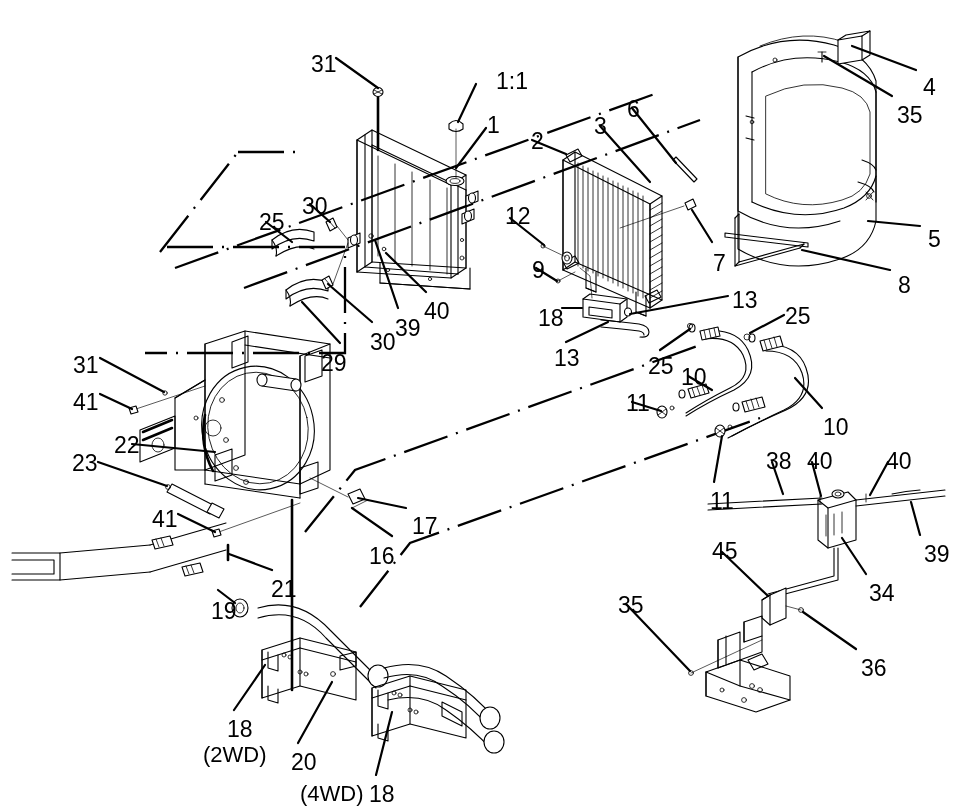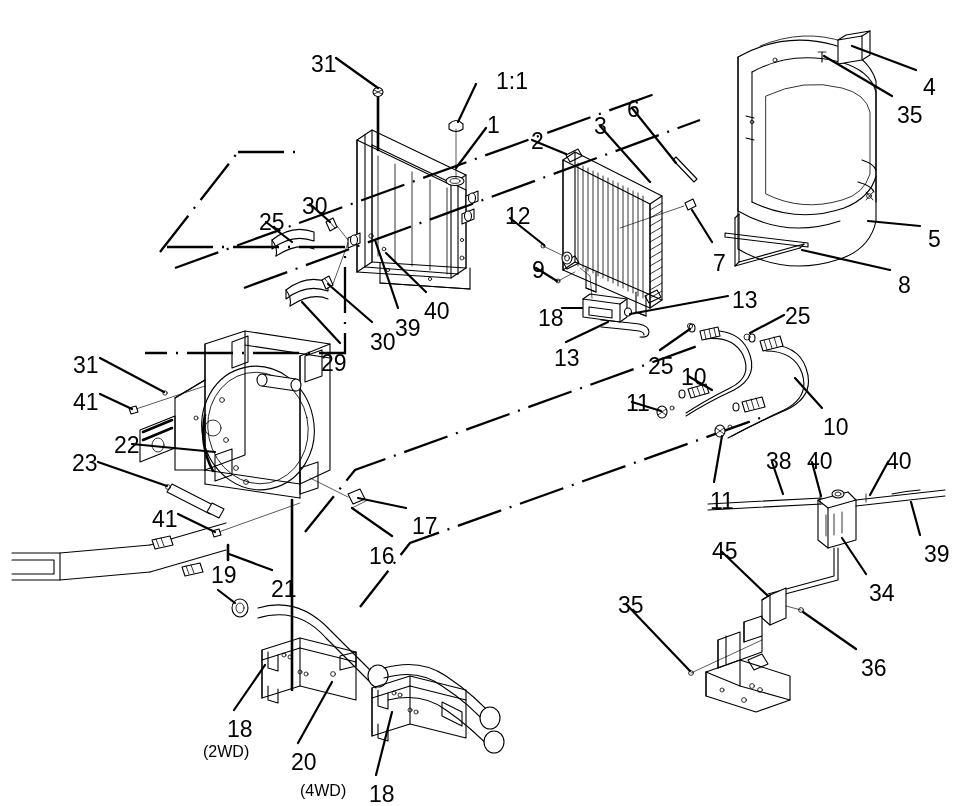--- a/index.html
+++ b/index.html
@@ -1,21 +1,21 @@
 <!DOCTYPE html>
 <html><head>
 <meta charset="utf-8">
 <style>
   html,body{margin:0;padding:0;background:#ffffff;}
   body{font-family:"Liberation Sans", sans-serif;}
   #sheet{position:relative;width:965px;height:806px;background:#fff;overflow:hidden;}
   #art{position:absolute;left:0;top:0;width:965px;height:806px;}
   .cal{position:absolute;font-family:"Liberation Sans", sans-serif;font-size:23px;color:#000;
        white-space:nowrap;line-height:1;letter-spacing:0px;}
-  .cal.wd{font-size:16px;}
+  .cal.wd{font-size:22px;}
 </style>
 </head>
 <body>
 
 <div id="sheet">
 
 <svg id="art" viewBox="0 0 965 806" xmlns="http://www.w3.org/2000/svg">
   <defs>
     <style>
       .l{fill:none;stroke:#000;stroke-width:1.1;stroke-linecap:round;stroke-linejoin:round;}
@@ -552,21 +552,21 @@
   <div class="cal" style="left:823px;top:416px">10</div>
   <div class="cal" style="left:626px;top:392px">11</div>
   <div class="cal" style="left:710px;top:490px">11</div>
   <div class="cal" style="left:73px;top:354px">31</div>
   <div class="cal" style="left:73px;top:391px">41</div>
   <div class="cal" style="left:114px;top:434px">22</div>
   <div class="cal" style="left:72px;top:452px">23</div>
   <div class="cal" style="left:152px;top:508px">41</div>
   <div class="cal" style="left:412px;top:515px">17</div>
   <div class="cal" style="left:369px;top:545px">16</div>
-  <div class="cal" style="left:211px;top:564px">19</div>
+  <div class="cal" style="left:211px;top:600px">19</div>
   <div class="cal" style="left:271px;top:578px">21</div>
   <div class="cal" style="left:227px;top:718px">18</div>
   <div class="cal wd" style="left:203px;top:744px">(2WD)</div>
   <div class="cal" style="left:291px;top:751px">20</div>
   <div class="cal wd" style="left:300px;top:783px">(4WD)</div>
   <div class="cal" style="left:369px;top:783px">18</div>
   <div class="cal" style="left:766px;top:450px">38</div>
   <div class="cal" style="left:807px;top:450px">40</div>
   <div class="cal" style="left:886px;top:450px">40</div>
   <div class="cal" style="left:924px;top:543px">39</div>

